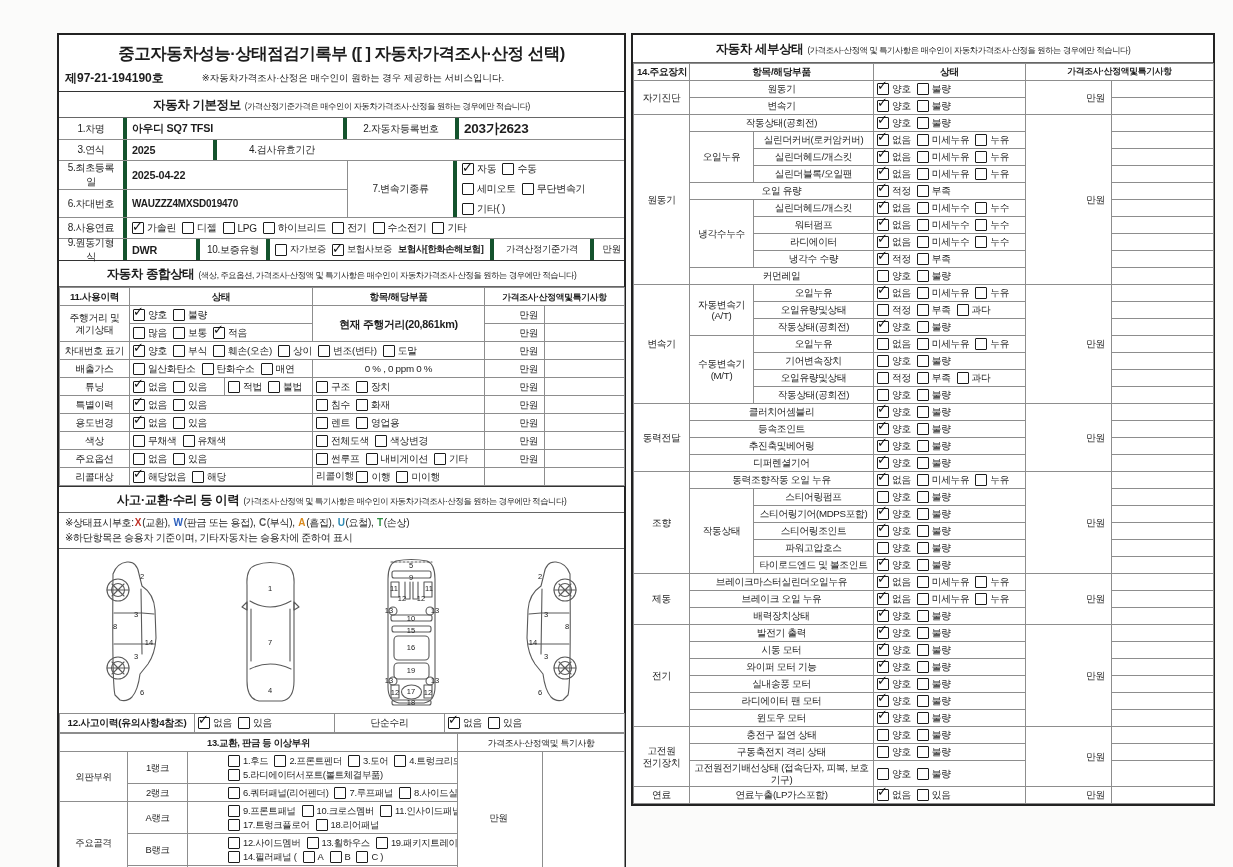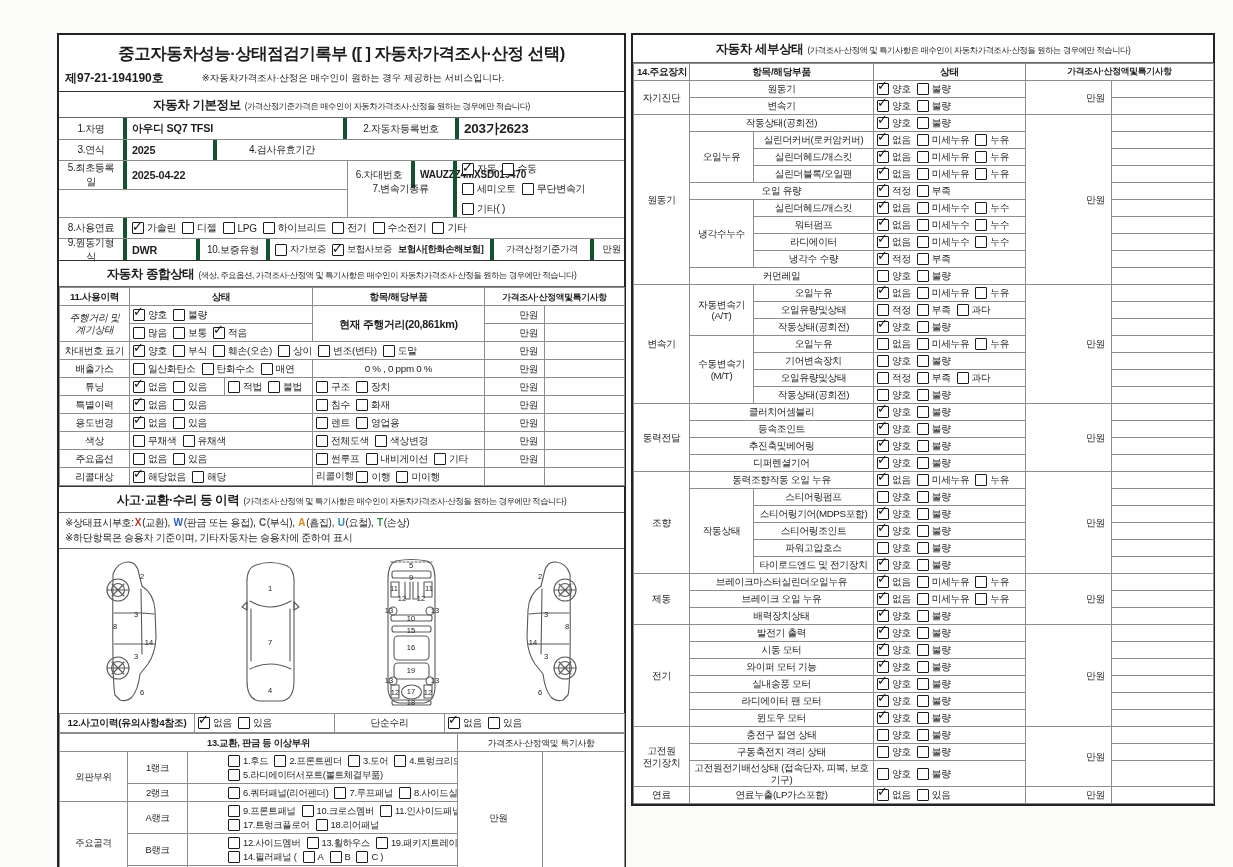--- a/index.html
+++ b/index.html
@@ -84,21 +84,21 @@
       <div class="bc val big" style="width:165px">203가2623</div>
     </div>
 
     <div class="brow" style="height:20px">
       <div class="bc lab" style="width:68px">3.연식</div>
       <div class="bc val" style="width:90px">2025</div>
       <div class="bc lab" style="width:130px">4.검사유효기간</div>
     </div>
 
     <div class="brow" style="height:56px">
-      <div style="width:288px;display:flex;flex-direction:row">
+      <div style="width:288px;display:flex;flex-direction:column">
         <div class="brow inner" style="height:28px;border-bottom:1px solid #8d8d8d">
           <div class="bc lab" style="width:68px">5.최초등록일</div>
           <div class="bc val" style="width:220px;border-right:none">2025-04-22</div>
         </div>
         <div class="brow inner last" style="height:27px;border-bottom:none">
           <div class="bc lab" style="width:68px">6.차대번호</div>
           <div class="bc val" style="width:220px;border-right:none;font-size:10px">WAUZZZ4MXSD019470</div>
         </div>
       </div>
       <div class="bc lab" style="width:110px;border-left:1px solid #8d8d8d">7.변속기종류</div>
@@ -193,21 +193,21 @@
       <tbody>
           <tr class="thead">
         <td>11.사용이력</td>
         <td colspan="2">상태</td>
         <td>항목/해당부품</td>
         <td colspan="2" style="font-size:8.8px">가격조사·산정액및특기사항</td>
       </tr>
       </tbody>
         <tbody id="overall-body">
           <tr>
-            <td class="lab" rowspan="2" style="white-space: pre-line; font-style: italic;">주행거리 및
+            <td class="lab" rowspan="2" style="white-space: pre-line;">주행거리 및
 계기상태</td>
             <td colspan="2" rowspan="1" class=""><span class="cb">
                 <span class="bx on"></span>
                 <span class="ct">양호</span>
               </span><span class="cb">
                 <span class="bx"></span>
                 <span class="ct">불량</span>
               </span></td>
             <td colspan="1" rowspan="2" class="bval "><span>현재 주행거리(20,861km)</span></td>
             <td class="pL">만원</td>
@@ -1016,21 +1016,21 @@
             <td><span class="cb">
                 <span class="bx"></span>
                 <span class="ct">양호</span>
               </span><span class="cb">
                 <span class="bx"></span>
                 <span class="ct">불량</span>
               </span></td>
             <td class="pR"></td>
           </tr>
           <tr>
-            <td class="item">타이로드엔드 및 전기장치</td>
+            <td class="item">타이로드엔드 및 볼조인트</td>
             <td><span class="cb">
                 <span class="bx on"></span>
                 <span class="ct">양호</span>
               </span><span class="cb">
                 <span class="bx"></span>
                 <span class="ct">불량</span>
               </span></td>
             <td class="pR"></td>
           </tr>
           <tr class="gtop">

